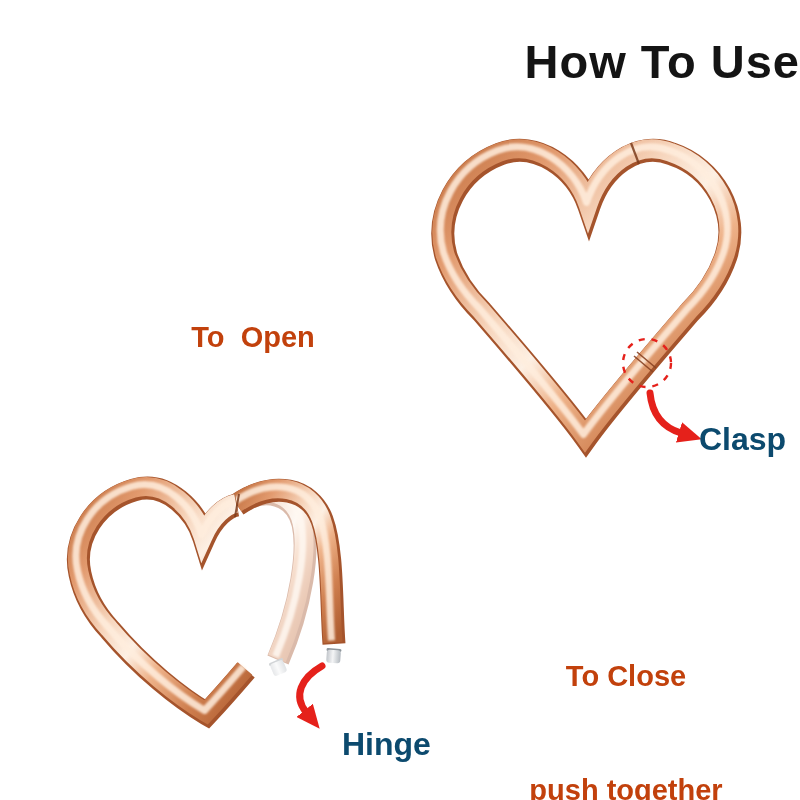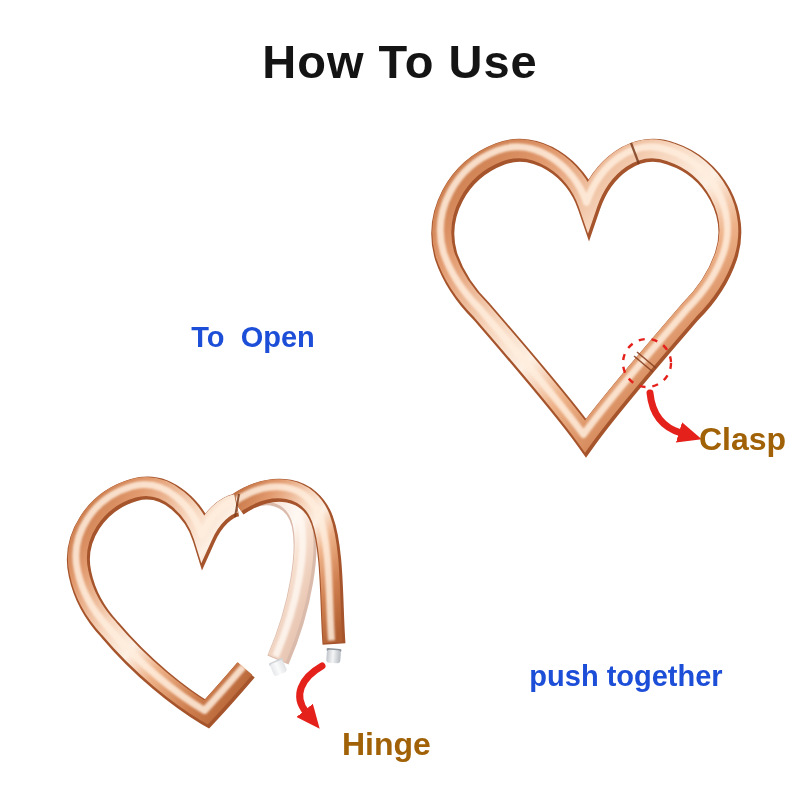--- a/index.html
+++ b/index.html
@@ -1,32 +1,32 @@
 <!DOCTYPE html>
 <html><head>
 <meta charset="utf-8">
 <style>
   html,body{margin:0;padding:0;background:#fff;}
   .canvas{
     position:relative;width:800px;height:800px;background:#ffffff;
     font-family:"Liberation Sans",sans-serif;overflow:hidden;
   }
   .page-title{
-    position:absolute;top:34px;left:0;width:800px;text-align:center;
+    position:absolute;top:34px;left:0;width:800px;text-align:right;
     font-size:47px;font-weight:700;color:#141414;letter-spacing:1px;
   }
   .instruction{
-    position:absolute;font-weight:700;color:#1d4ed8;text-align:center;
+    position:absolute;font-weight:700;color:#c2410c;text-align:center;
     white-space:pre-wrap;
   }
   .instruction .line{display:block;}
   #to-open{left:88px;top:245px;width:330px;font-size:29px;line-height:37px;}
   #to-close{left:486px;top:581px;width:280px;font-size:29px;line-height:38px;}
   .callout{
-    position:absolute;font-weight:700;font-size:32px;color:#a16207;
+    position:absolute;font-weight:700;font-size:32px;color:#0c4a6e;
   }
   #clasp-label{left:699px;top:421px;}
   #hinge-label{left:342px;top:726px;}
   .gfx{position:absolute;}
 </style>
 </head>
 <body>
 
 <div class="canvas">
 
@@ -133,16 +133,17 @@
       <marker id="ahB" markerWidth="3.4" markerHeight="3" refX="0.3" refY="1.5" orient="auto">
         <path d="M0,0 L3.4,1.5 L0,3 Z" fill="#e5211b"></path>
       </marker>
     </defs>
     <path d="M 42 16 C 21 28 13 46 26 62" fill="none" stroke="#e5211b" stroke-width="7" stroke-linecap="round" marker-end="url(#ahB)"></path>
   </svg>
 
   <div class="callout" id="hinge-label">Hinge</div>
 
   <div class="instruction" id="to-close">
+    <span class="line">To Close</span>
     <span class="line">push together</span>
   </div>
 
 </div>
 
 </body></html>

